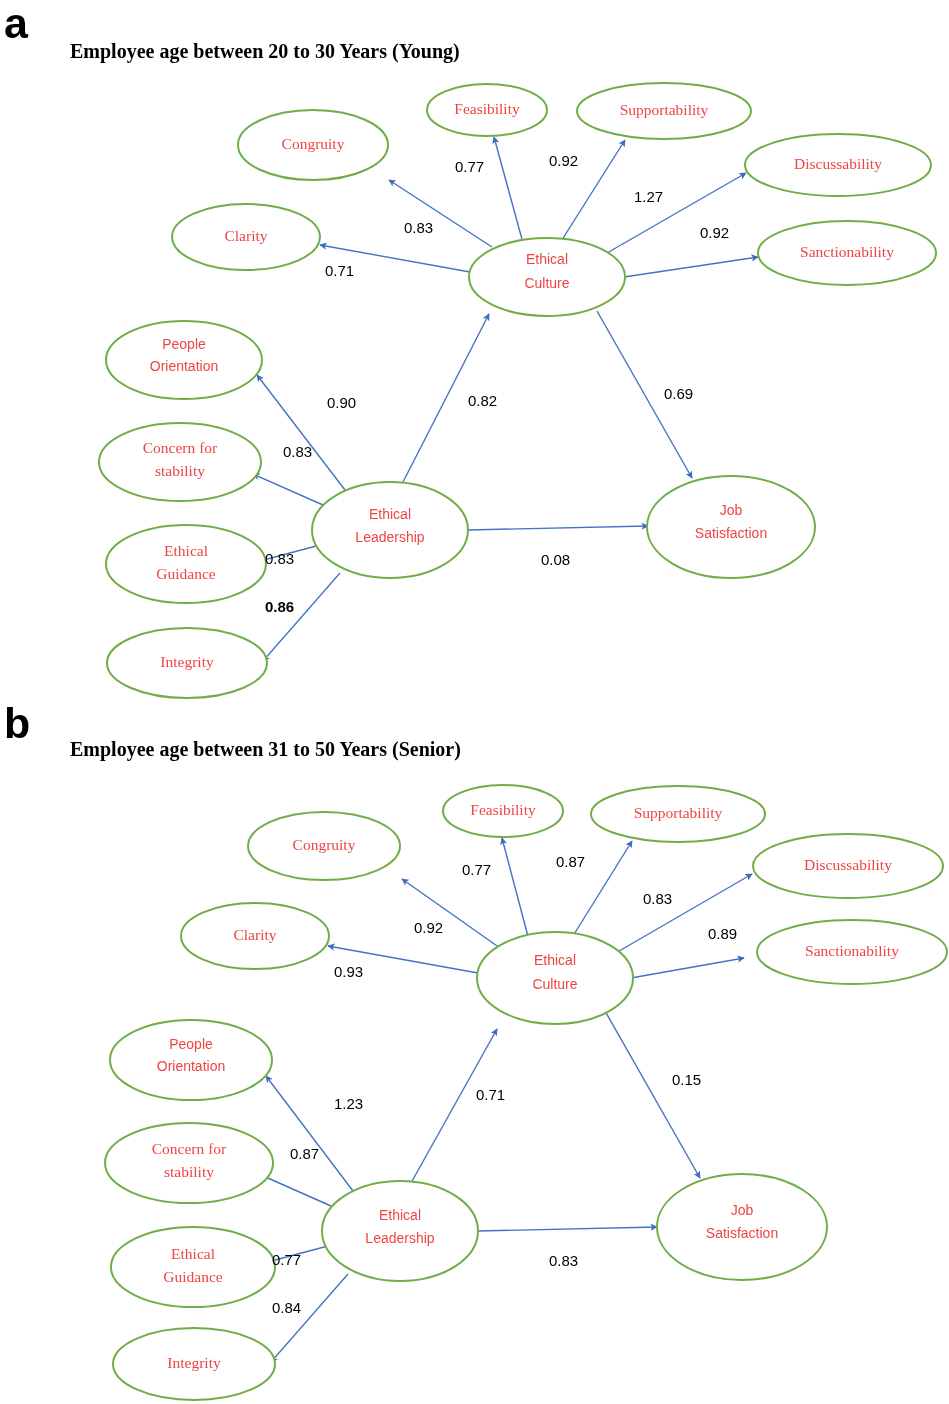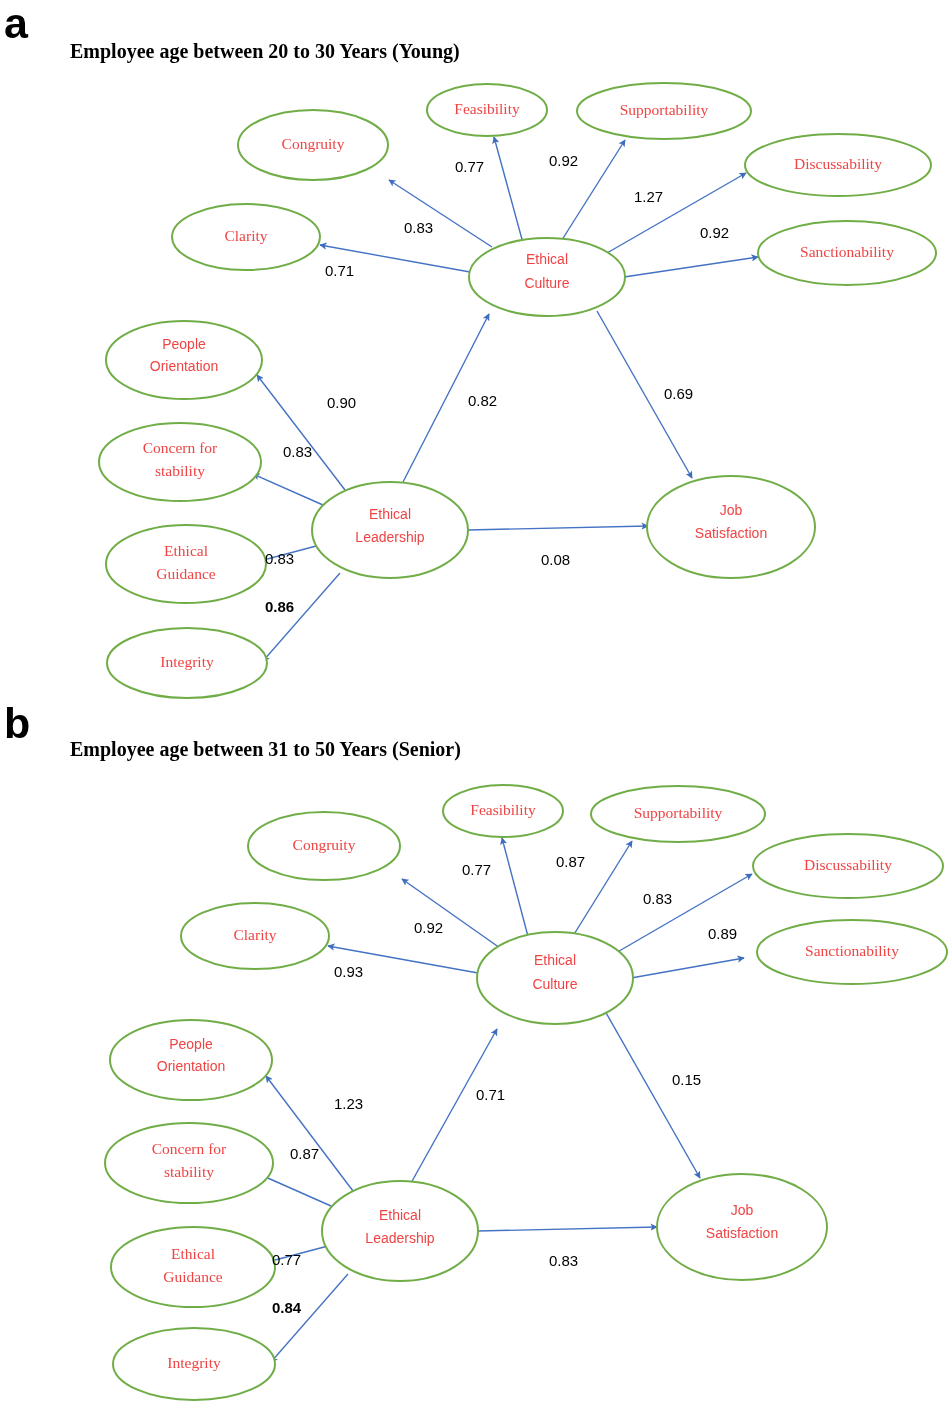--- a/index.html
+++ b/index.html
@@ -213,16 +213,16 @@
 
 <div class="edge-value" style="left:414px; top:919px;">0.92</div>
 <div class="edge-value" style="left:462px; top:861px;">0.77</div>
 <div class="edge-value" style="left:556px; top:853px;">0.87</div>
 <div class="edge-value" style="left:643px; top:890px;">0.83</div>
 <div class="edge-value" style="left:708px; top:925px;">0.89</div>
 <div class="edge-value" style="left:334px; top:963px;">0.93</div>
 <div class="edge-value" style="left:334px; top:1095px;">1.23</div>
 <div class="edge-value" style="left:290px; top:1145px;">0.87</div>
 <div class="edge-value" style="left:272px; top:1251px;">0.77</div>
-<div class="edge-value" style="left:272px; top:1299px;font-weight:bold;">0.84</div>
+<div class="edge-value" style="left:272px; top:1299px;">0.84</div>
 <div class="edge-value" style="left:476px; top:1086px;">0.71</div>
 <div class="edge-value" style="left:672px; top:1071px;">0.15</div>
 <div class="edge-value" style="left:549px; top:1252px;">0.83</div>
 
 </body></html>

